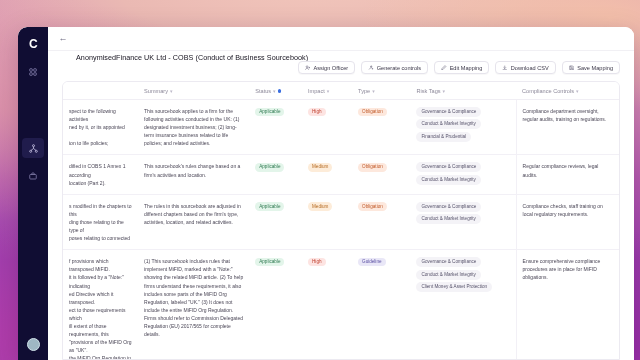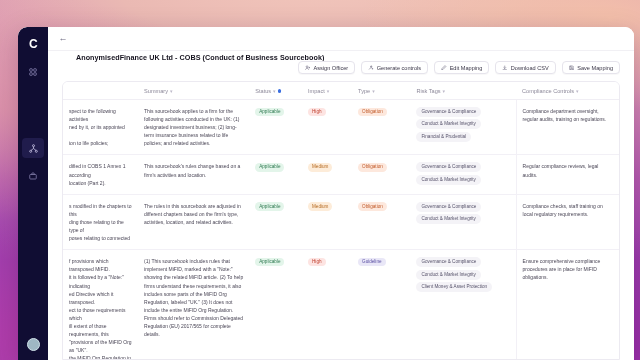--- a/index.html
+++ b/index.html
@@ -69,21 +69,21 @@
   .topbar {
     height: 24px; flex: 0 0 24px;
     display: flex; align-items: center; gap: 8px;
     padding: 0 10px;
     border-bottom: 1px solid #f1f0f4;
   }
   .back-arrow {
     color: #6b6880; font-size: 9px; line-height: 1;
     width: 10px; text-align: center;
   }
-  .page-title { font-size: 7.2px; color: #16131f; font-weight: 700; letter-spacing: .05px; margin-top: 38px; }
+  .page-title { font-size: 7.2px; color: #16131f; font-weight: 400; letter-spacing: .05px; margin-top: 38px; }
 
   
   .toolbar {
     display: flex; justify-content: flex-end; align-items: center;
     gap: 6px; padding: 10px 14px 7px 0;
   }
   .tbtn {
     display: flex; align-items: center; gap: 3px;
     height: 13px; padding: 0 6px;
     border: 1px solid #e6e4ec; border-radius: 4px;

